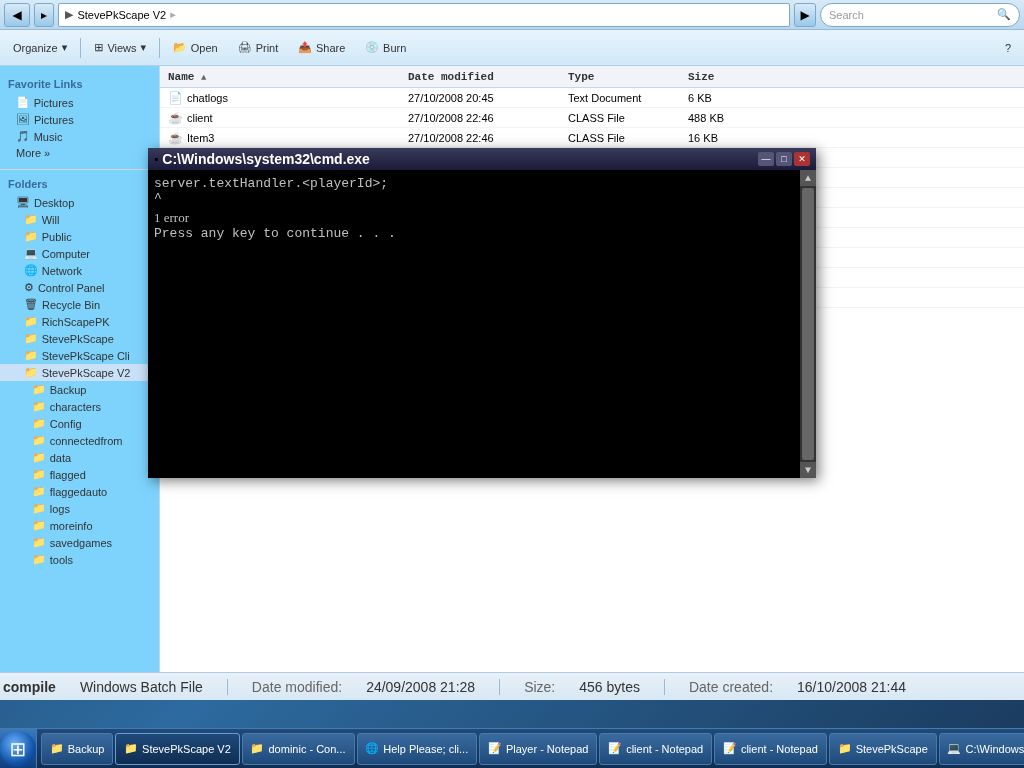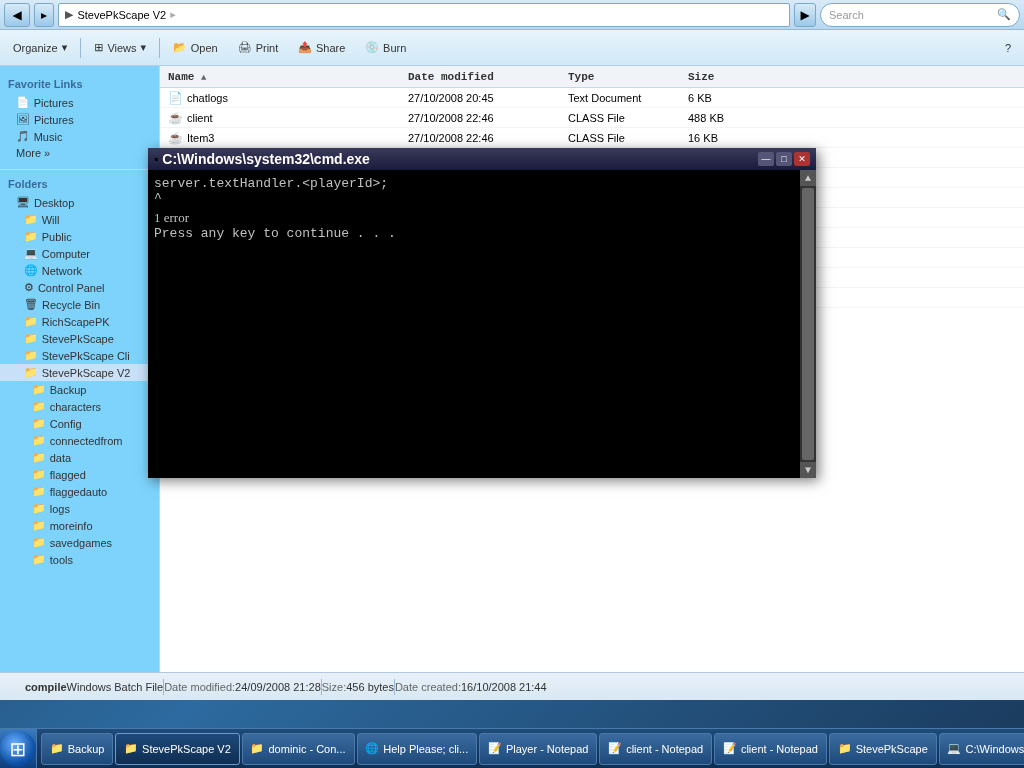--- a/index.html
+++ b/index.html
@@ -46,21 +46,21 @@
     
     .file-list { flex: 1; background: white; overflow-y: auto; }
     .file-list-header { display: flex; background: #f0f4f8; border-bottom: 1px solid #c0d8e8; height: 22px; align-items: center; font-size: 11px; font-weight: bold; color: #333; font-family: Liberation Mono, monospace; }
     .col-name { width: 240px; padding: 0 8px; }
     .col-date { width: 160px; padding: 0 8px; }
     .col-type { width: 120px; padding: 0 8px; }
     .col-size { width: 80px; padding: 0 8px; }
     .file-row { display: flex; align-items: center; height: 20px; font-size: 11px; border-bottom: 1px solid #f0f4f8; }
 
     
-    .status-bar { height: 28px; background: linear-gradient(to bottom, #e8f0f8, #d8e8f4); border-top: 1px solid #b0c8e0; display: flex; align-items: center; padding: 0 25px; font-size: 11px; color: #333; gap: 0; }
+    .status-bar { height: 28px; background: linear-gradient(to bottom, #e8f0f8, #d8e8f4); border-top: 1px solid #b0c8e0; display: flex; align-items: center; padding: 0 3px; font-size: 14px; color: #333; gap: 24px; }
     .status-sep { width: 1px; height: 16px; background: #9ab8d8; }
 
     
     .cmd-window { position: absolute; top: 148px; left: 148px; width: 668px; height: 330px; z-index: 500; display: flex; flex-direction: column; box-shadow: 3px 3px 12px rgba(0,0,0,0.5); }
     .cmd-titlebar { height: 22px; background: linear-gradient(to bottom, #3a3a5a, #1a1a3a); display: flex; align-items: center; padding: 0 6px; cursor: default; }
     .cmd-title-text { color: white; font-size: 14px; font-weight: bold; flex: 1; }
     .cmd-controls { display: flex; gap: 2px; }
     .cmd-btn { width: 16px; height: 14px; border-radius: 2px; display: flex; align-items: center; justify-content: center; cursor: pointer; font-size: 9px; color: white; }
     .cmd-btn.minimize { background: #555577; }
     .cmd-btn.maximize { background: #555577; }

